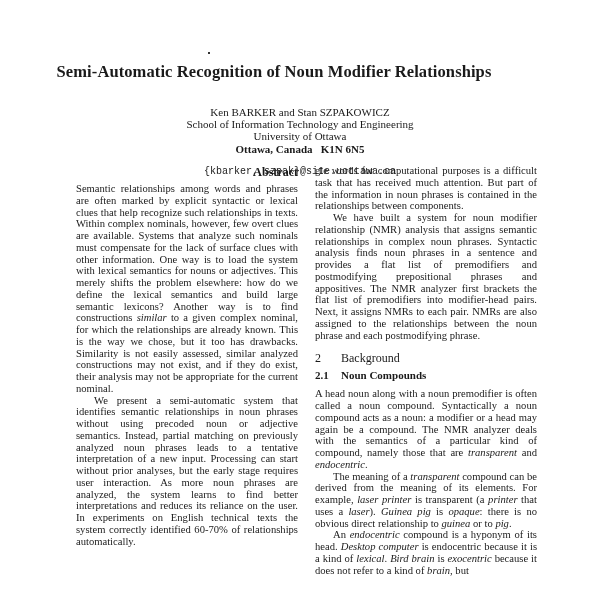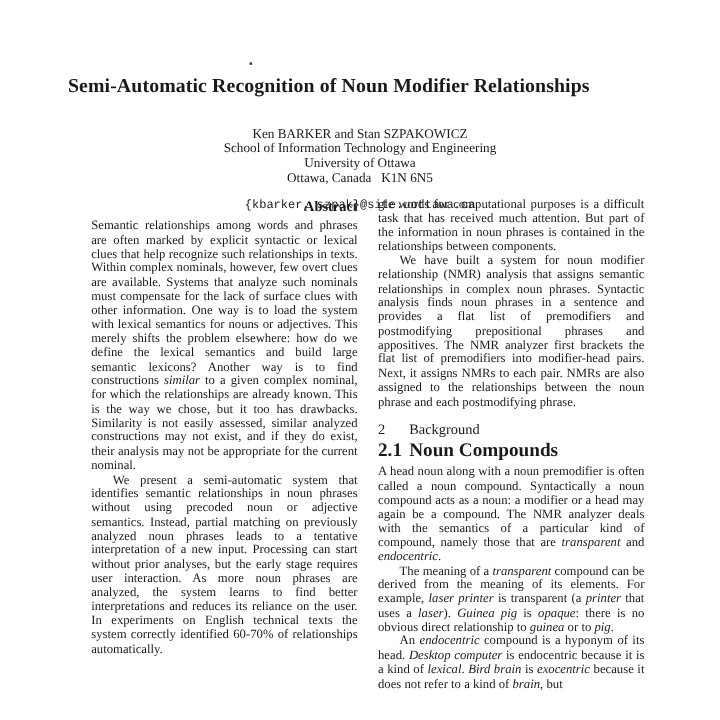--- a/index.html
+++ b/index.html
@@ -9,36 +9,36 @@
   .authors { position:absolute; top:106px; left:0; width:600px; text-align:center; font-size:11px; line-height:12.2px; }
   .authors .email { font-family:"Liberation Mono","DejaVu Sans Mono",monospace; font-size:10px;margin-top:11px; }
   .col { position:absolute; top:165px; font-size:10.6px; line-height:11.75px; text-align:justify; }
   .col.left { left:76px; width:222px; }
   .col.right { left:315px; width:222px; }
   .abs-title { text-align:right; font-weight:bold; font-size:12px; margin:0 0 4px 0; line-height:14px; }
   p { margin:0; }
   p.indent { text-indent:18px; }
   .sec { font-weight:normal; font-size:12px; margin:10px 0 4px 0; line-height:14px; }
   .sec .num { display:inline-block; width:26px; }
-  .subsec { font-weight:bold; font-size:16px; margin:2px 0 6px 0; line-height:13px; }
+  .subsec { font-weight:bold; font-size:11px; margin:2px 0 6px 0; line-height:13px; }
   .subsec .num { display:inline-block; width:26px; }
   i { font-style:italic; }
 </style>
 </head>
 <body>
 
 <div class="dot"></div>
 
 <div class="title">Semi-Automatic Recognition of Noun Modifier Relationships</div>
 
 <div class="authors">
   <div>Ken BARKER and Stan SZPAKOWICZ</div>
   <div>School of Information Technology and Engineering</div>
   <div>University of Ottawa</div>
-  <div style="white-space:pre;">Ottawa, Canada   K1N 6N5</div>
+  <div style="white-space:pre;font-weight:bold;">Ottawa, Canada   K1N 6N5</div>
   <div class="email">{kbarker, szpak}@site.uottawa.ca</div>
 </div>
 
 <div class="col left">
   <div class="abs-title">Abstract</div>
   <p><span>Semantic relationships among words and phrases are often marked by explicit syntactic or lexical clues that help recognize such relationships in texts. Within complex nominals, however, few overt clues are available. Systems that analyze such nominals must compensate for the lack of surface clues with other information. One way is to load the system with lexical semantics for nouns or adjectives. This merely shifts the problem elsewhere: how do we define the lexical semantics and build large semantic lexicons? Another way is to find constructions </span><i>similar</i><span> to a given complex nominal, for which the relationships are already known. This is the way we chose, but it too has drawbacks. Similarity is not easily assessed, similar analyzed constructions may not exist, and if they do exist, their analysis may not be appropriate for the current nominal.</span></p>
   <p class="indent">We present a semi-automatic system that identifies semantic relationships in noun phrases without using precoded noun or adjective semantics. Instead, partial matching on previously analyzed noun phrases leads to a tentative interpretation of a new input. Processing can start without prior analyses, but the early stage requires user interaction. As more noun phrases are analyzed, the system learns to find better interpretations and reduces its reliance on the user. In experiments on English technical texts the system correctly identified 60-70% of relationships automatically.</p>
 </div>
 
 <div class="col right">

